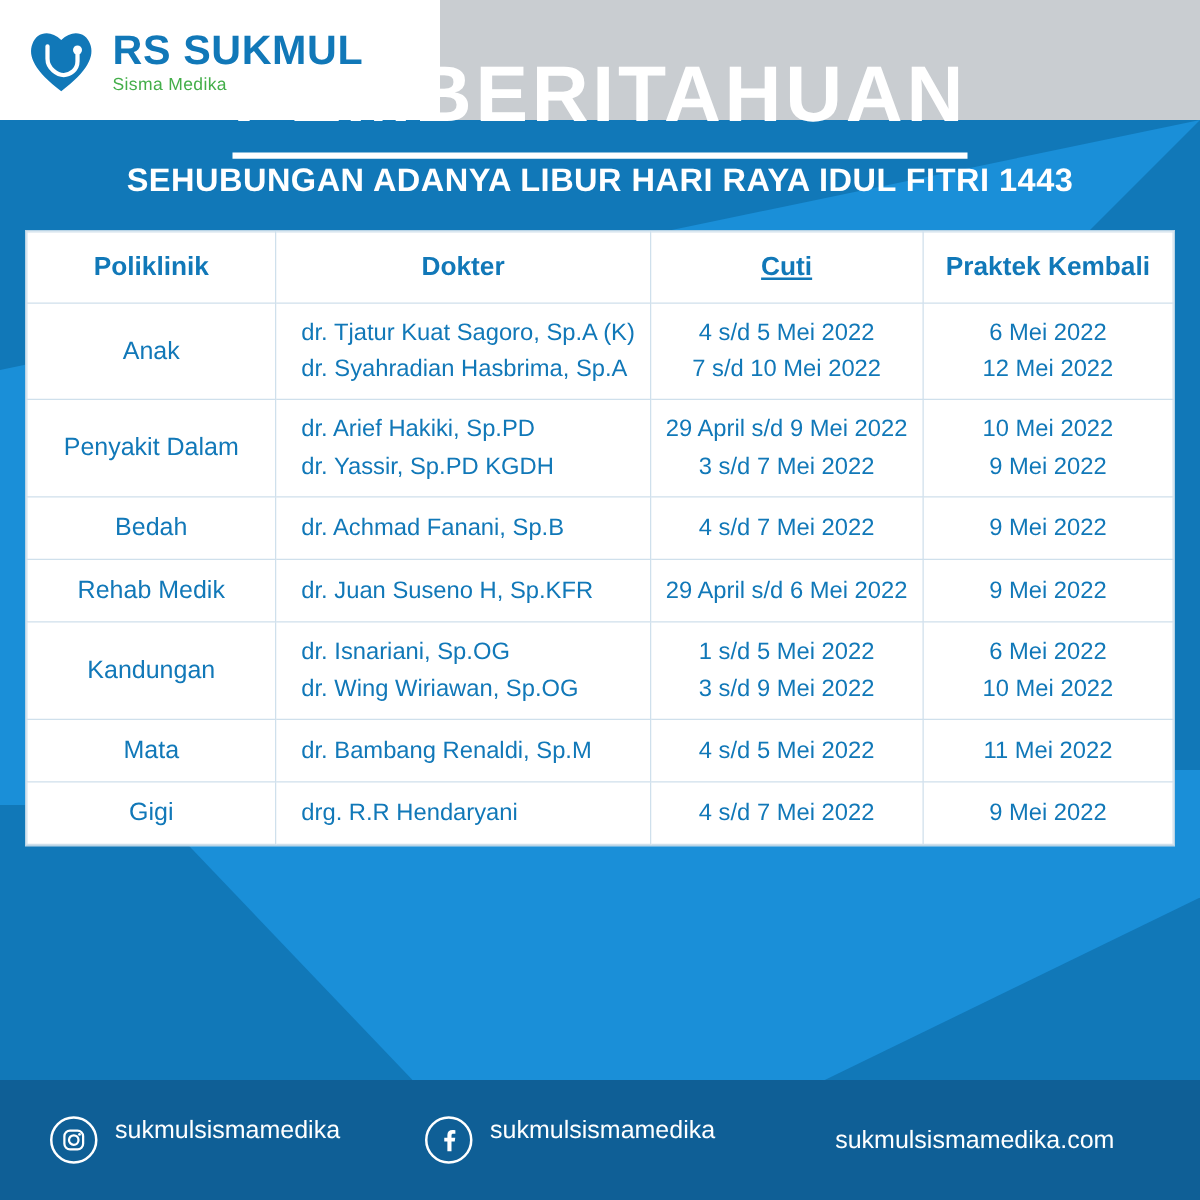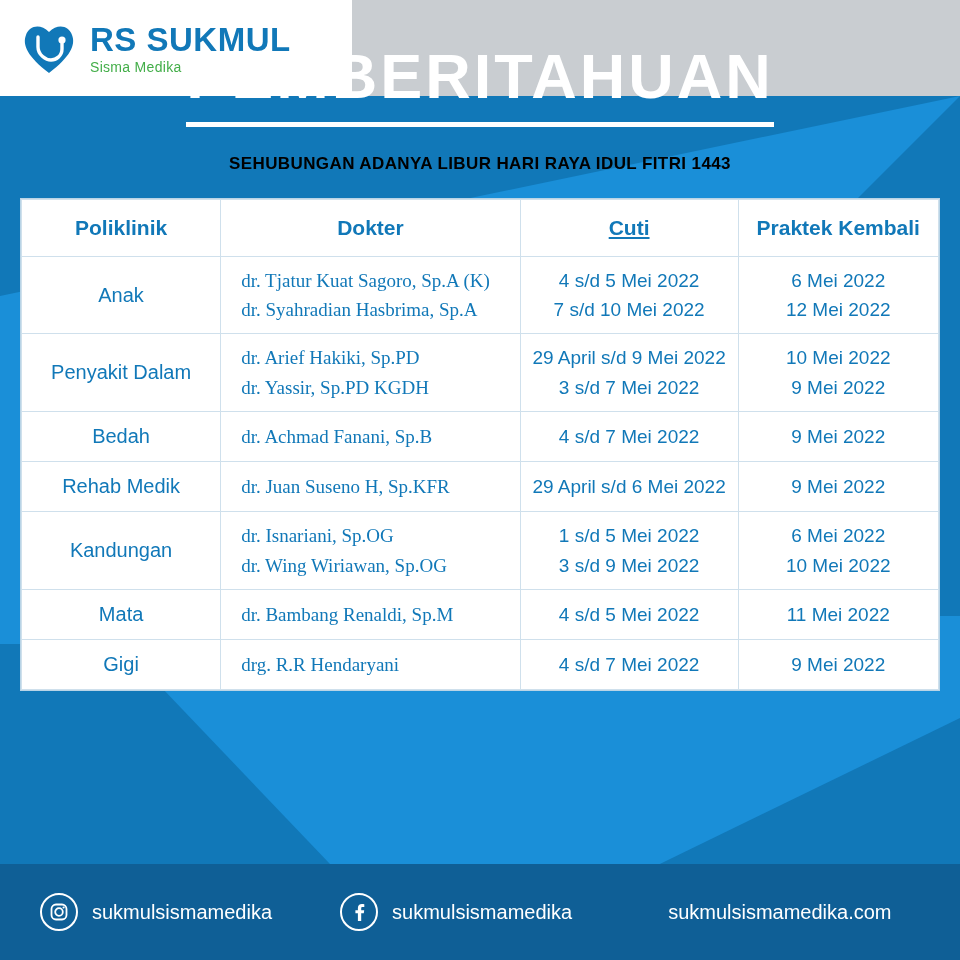--- a/index.html
+++ b/index.html
@@ -76,25 +76,24 @@
   .headline {
     color: #ffffff;
     font-size: 63px;
     font-weight: bold;
     letter-spacing: 3px;
     display: inline-block;
     padding-bottom: 10px;
     border-bottom: 5px solid #ffffff;
   }
   .subline {
-    color: #000000;
-    font-size: 17px;
+    color: #ffffff;
+    font-size: 26px;
     font-weight: bold;
     letter-spacing: 0.4px;
-    margin-top: 26px;
     line-height: 1.33;
   }
   
   .table-wrap {
     position: relative; z-index: 4;
     margin: 22px auto 0 auto;
     width: 920px;
     background: #ffffff;
     border: 1px solid #b9d4e6;
   }
@@ -110,36 +109,36 @@
   td {
     color: #1178b8;
     font-size: 19px;
     padding: 9px 6px;
     border: 1px solid #cfe0ec;
     text-align: center;
     vertical-align: middle;
     line-height: 1.55;
   }
   td.poli { font-size: 20px; }
-  td.dokter { text-align: left; padding-left: 20px; font-family: Liberation Serif, serif; }
+  td.dokter { text-align: left; padding-left: 20px; }
   .col-poli { width: 200px; margin-top: 45px; }
   .col-dokter { width: 300px; }
   .col-cuti { width: 218px; text-decoration: underline; }
   .col-kembali { width: 202px; }
   .cell-lines div { white-space: nowrap; }
   .gap div + div { }
   
   .footer {
     position: absolute; bottom: 0; left: 0; width: 960px; height: 96px;
     display: flex; align-items: center;
     z-index: 6;
     color: #ffffff;
     font-size: 20px;
   }
-  .f-item { display: flex; align-items: center; }
+  .f-item { display: flex; }
   .f-ig { margin-left: 40px; }
   .f-fb { margin-left: 68px; }
   .f-web { margin-left: 96px; }
   .icon-circle {
     width: 38px; height: 38px; border-radius: 50%;
     border: 2px solid #ffffff;
     display: flex; align-items: center; justify-content: center;
     margin-right: 14px;
     flex: 0 0 38px;
   }

